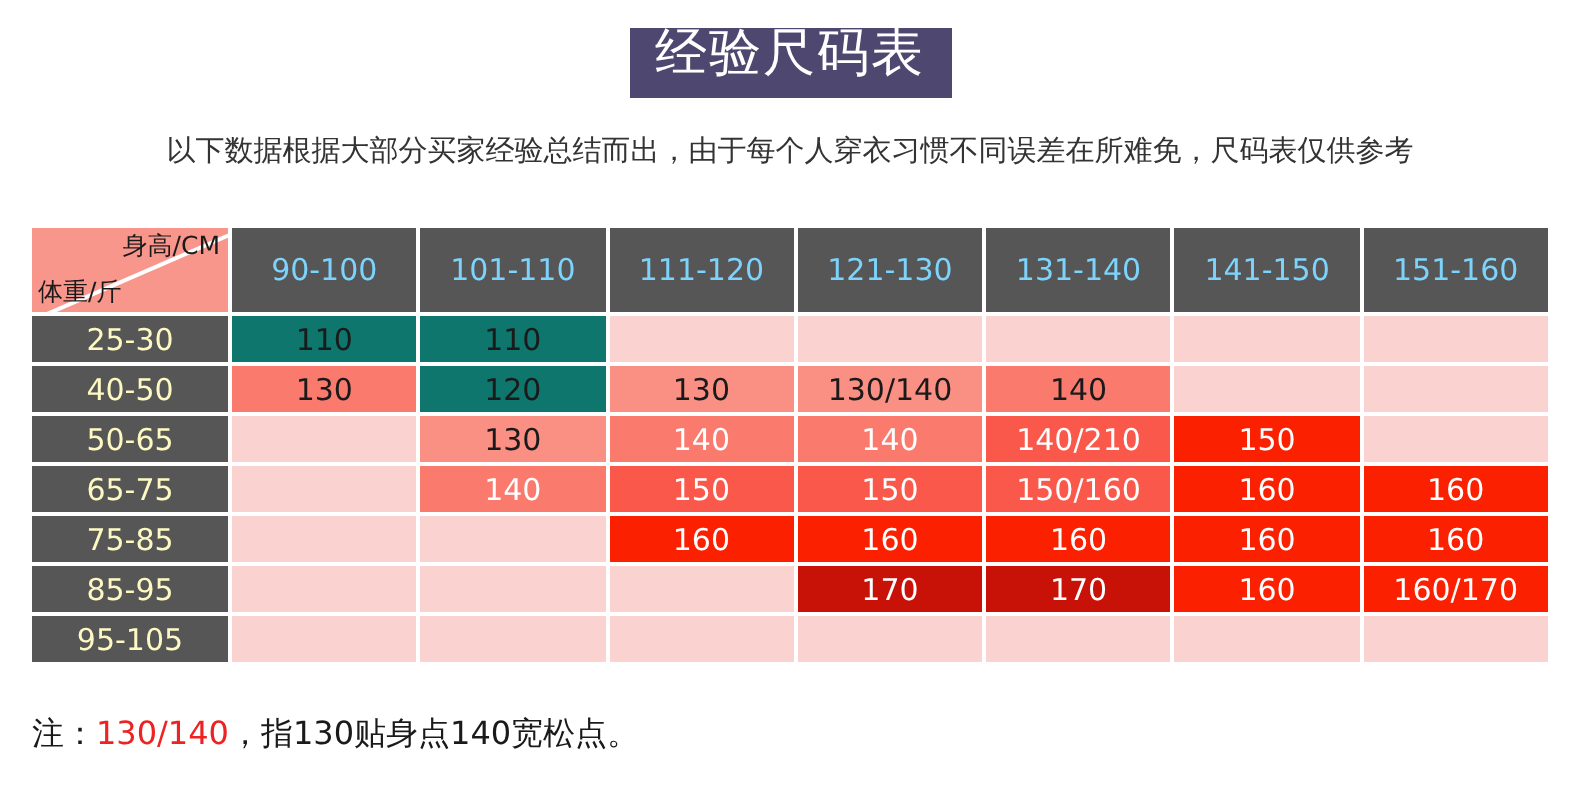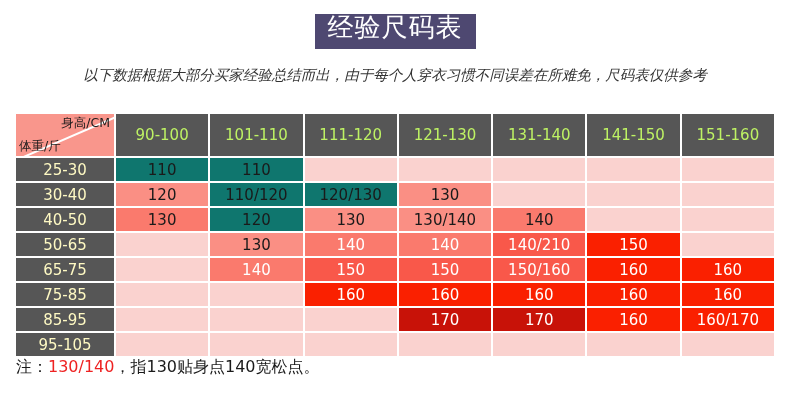--- a/index.html
+++ b/index.html
@@ -34,21 +34,20 @@
   }
 
   
   .subtitle {
     text-align: center;
     font-size: 14.5px;
     color: #333333;
     margin-top: 17px;
     letter-spacing: 0px;
     white-space: nowrap;
-    font-style: italic;
   }
 
   
   .table-wrap {
     position: absolute;
     left: 14px;
     top: 112px;
     width: 762px;
   }
   table.size-table {
@@ -95,21 +94,21 @@
     position: absolute;
     left: 3px;
     bottom: 1px;
     font-size: 12.5px;
     color: #1a1a1a;
   }
 
   
   .colhead {
     background: #565656;
-    color: #bef264;
+    color: #7dd3fc;
     font-size: 16px;
     height: 42px !important;
   }
 
   
   .rowhead {
     background: #565656;
     color: #fef9c3;
     font-size: 15px;
     width: 98px;
@@ -174,30 +173,20 @@
           <th class="rowhead">25-30</th>
           <td class="lv1">110</td>
           <td class="lv1">110</td>
           <td class="lv0"></td>
           <td class="lv0"></td>
           <td class="lv0"></td>
           <td class="lv0"></td>
           <td class="lv0"></td>
         </tr>
         <tr>
-          <th class="rowhead">30-40</th>
-          <td class="lv2">120</td>
-          <td class="lv1">110/120</td>
-          <td class="lv1">120/130</td>
-          <td class="lv2">130</td>
-          <td class="lv0"></td>
-          <td class="lv0"></td>
-          <td class="lv0"></td>
-        </tr>
-        <tr>
           <th class="rowhead">40-50</th>
           <td class="lv3 darktext">130</td>
           <td class="lv1">120</td>
           <td class="lv2">130</td>
           <td class="lv2">130/140</td>
           <td class="lv3 darktext">140</td>
           <td class="lv0"></td>
           <td class="lv0"></td>
         </tr>
         <tr>

